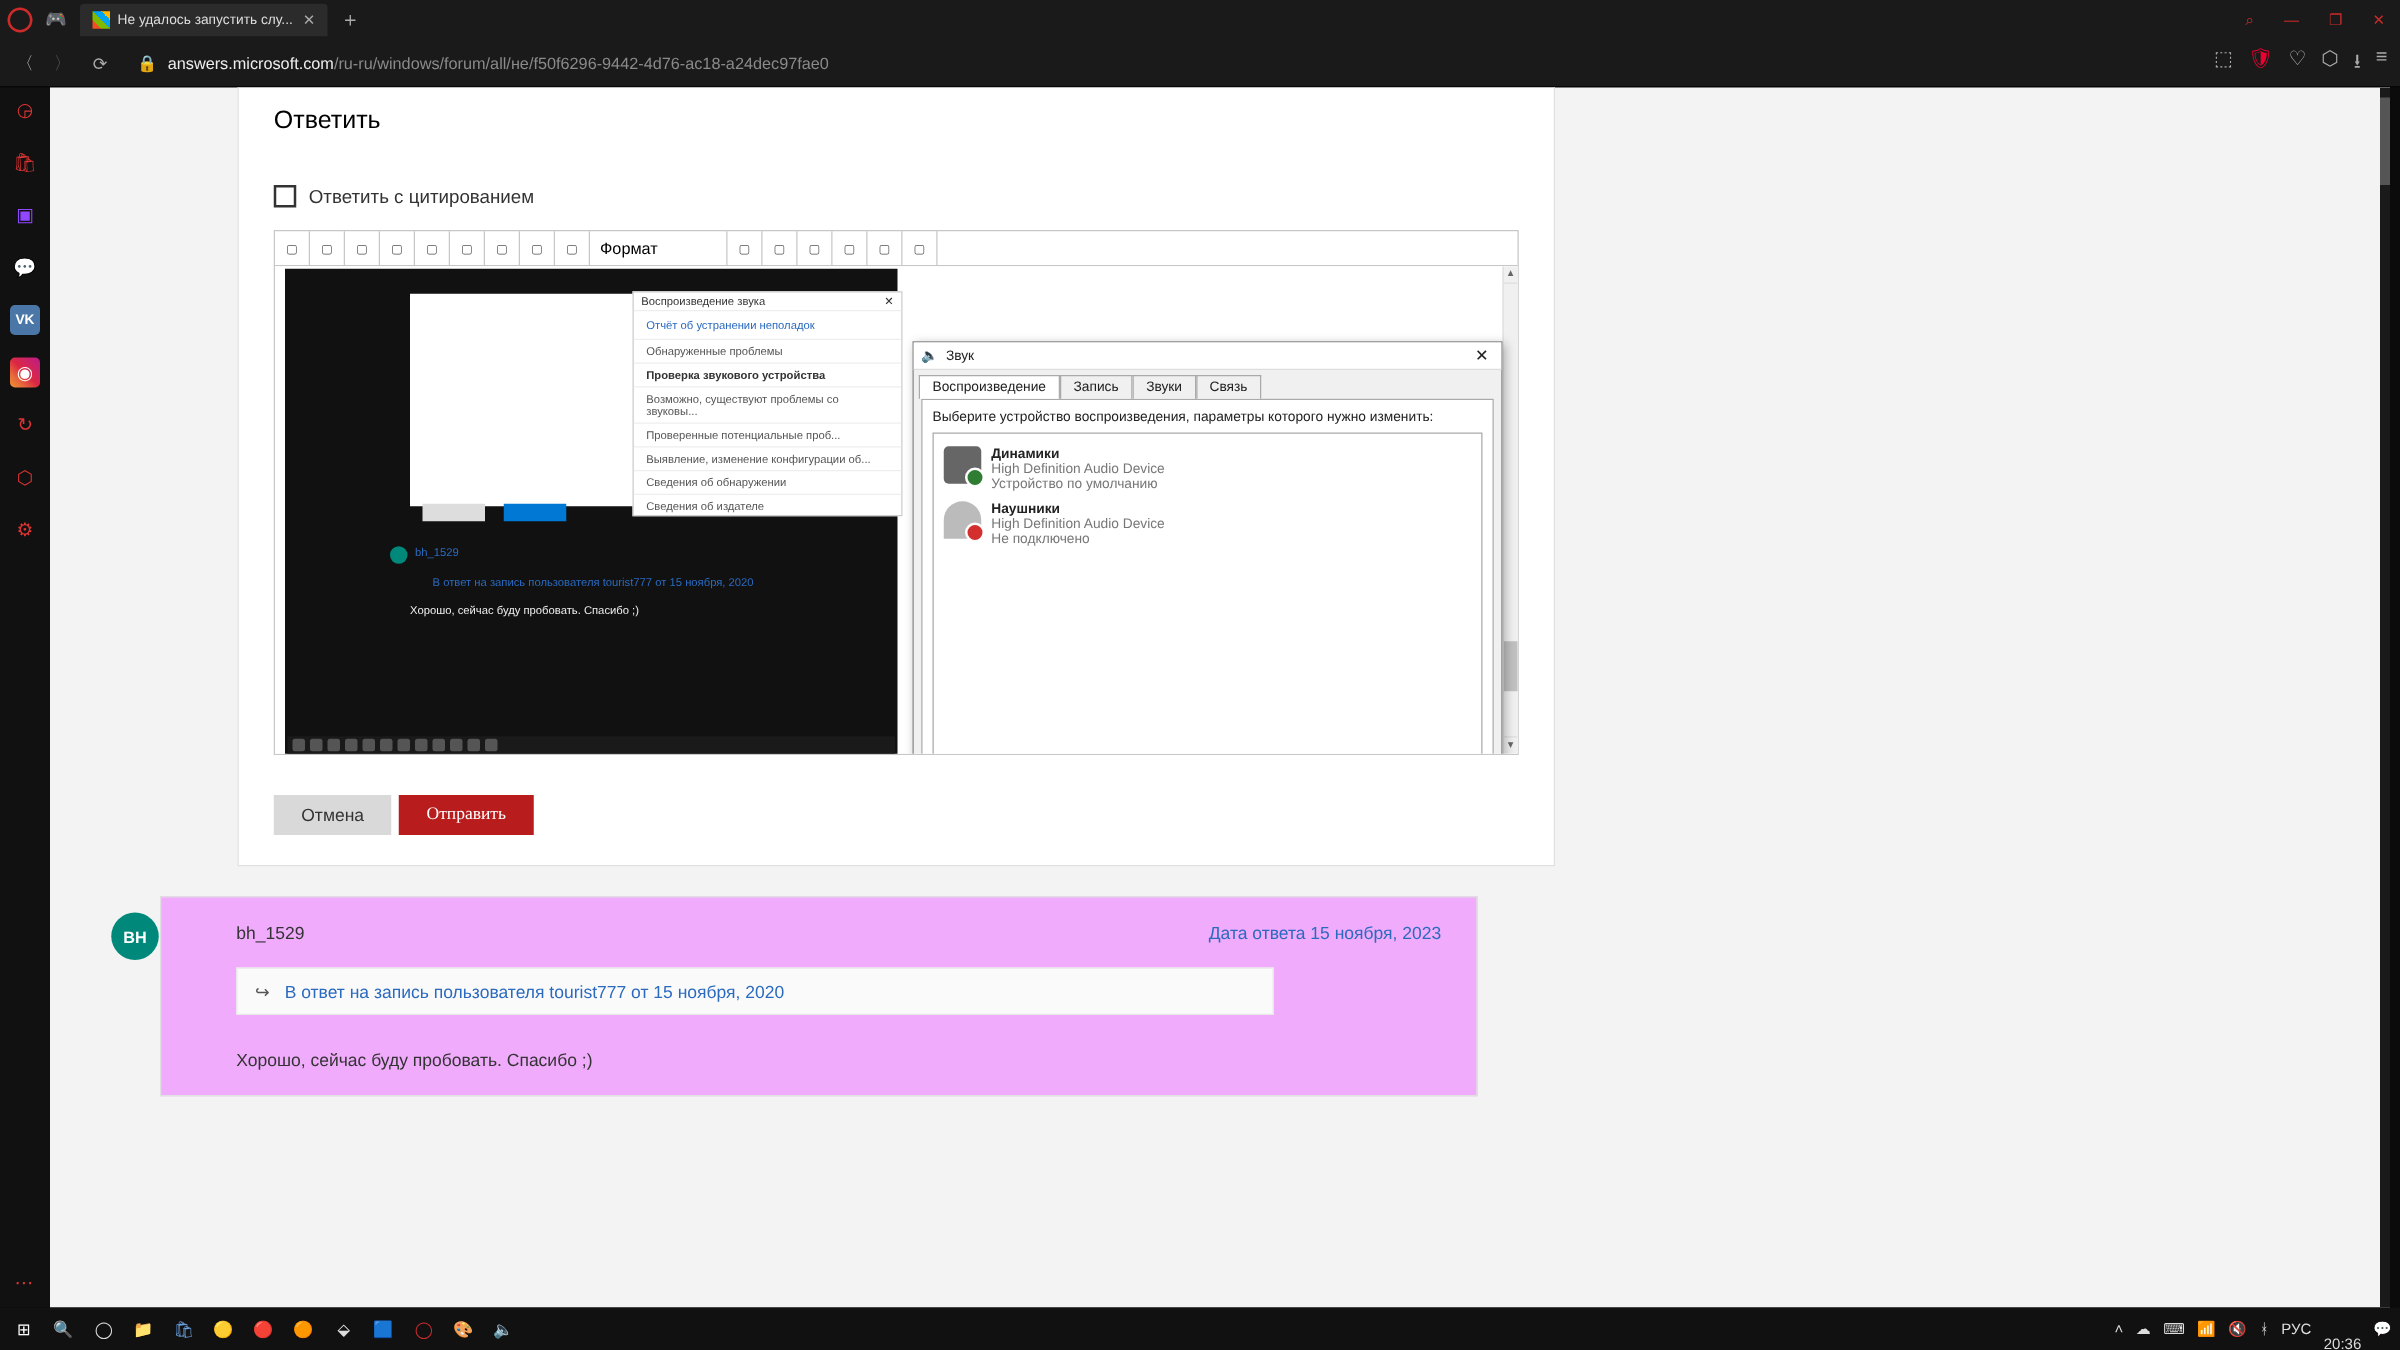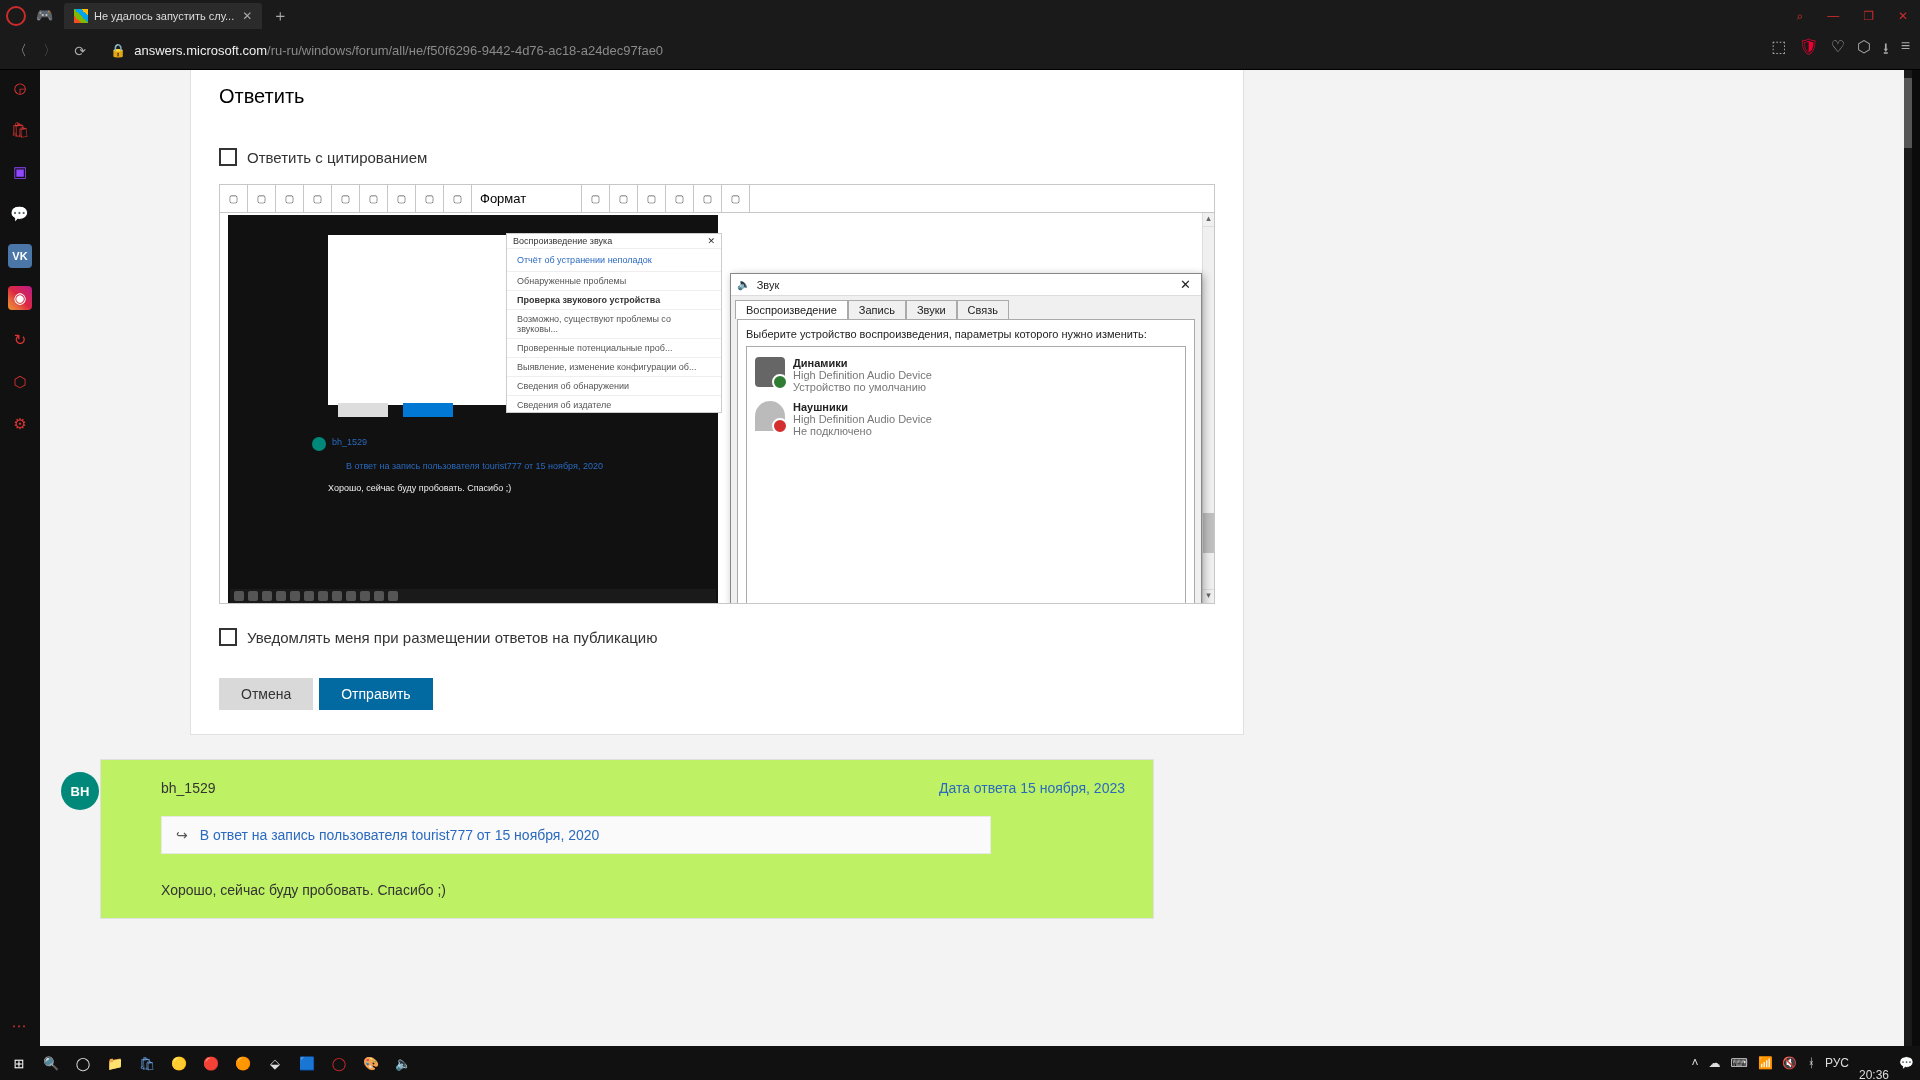--- a/index.html
+++ b/index.html
@@ -82,23 +82,23 @@
 .dev .ico.spk-ico::after { content:"";position:absolute;right:-3px;bottom:-3px;width:12px;height:12px;background:#2e7d32;border:2px solid #fff;border-radius:50%;}
 .dev .ico.hp-ico { background:#bbb;border-radius:50% 50% 0 0;}
 .dev .ico.hp-ico::after { content:"";position:absolute;right:-3px;bottom:-3px;width:12px;height:12px;background:#d32f2f;border:2px solid #fff;border-radius:50%;}
 .dev .meta .n { font-weight:bold;}
 .dev .meta .s { color:#777;}
 
 .chk-row.low { margin-top:24px; margin-bottom:0;}
 .btn-row { margin-top:32px; display:flex; gap:6px;}
 .ms-btn { padding:8px 22px; font-size:14px; cursor:pointer; border:none;}
 .ms-btn.grey { background:#d9d9d9;color:#333;}
-.ms-btn.blue { background:#0369a1;color:#fff;}
-
-.post-block { margin-top:24px; width:1054px; margin-left:60px; background:#bef264; border:1px solid #e0e0e0; padding:20px 28px 20px 60px; position:relative;}
+.ms-btn.blue { background:#b91c1c;color:#fff;font-family:Liberation Serif, serif;}
+
+.post-block { margin-top:24px; width:1054px; margin-left:88px; background:#f0abfc; border:1px solid #e0e0e0; padding:20px 28px 20px 60px; position:relative;}
 .avatar { position:absolute; left:-40px; top:12px; width:38px;height:38px;border-radius:50%;background:#00897b;color:#fff;display:flex;align-items:center;justify-content:center;font-size:13px;font-weight:600;}
 .post-top { display:flex; justify-content:space-between; font-size:14px;}
 .post-top .user { color:#333;}
 .post-top .date { color:#2a6abf;}
 .reply-ref { margin-top:20px;border:1px solid #e8e8e8;background:#fafafa;padding:10px 14px;display:flex;gap:12px;align-items:center;font-size:14px;color:#2a6abf;width:830px;}
 .reply-ref .arr { color:#555;}
 .post-body { margin-top:28px; font-size:14px; color:#333;}
 
 .taskbar { position:absolute; bottom:0; left:0; right:0; height:34px; background:#111; display:flex; align-items:center; padding:0 6px;}
 .taskbar .tb { width:26px;height:26px;margin-right:6px;display:flex;align-items:center;justify-content:center;color:#ddd;font-size:13px;cursor:pointer;}
@@ -267,24 +267,20 @@
                 </div>
               </div>
             </div>
 
           </div>
 
         </div>
       </div>
     </div>
 
-    <label class="chk-row low">
-      <span class="chk"></span>
-      <span>Уведомлять меня при размещении ответов на публикацию</span>
-    </label>
 
     <div class="btn-row">
       <button class="ms-btn grey">Отмена</button>
       <button class="ms-btn blue">Отправить</button>
     </div>
   </div>
 
   <div class="post-block">
     <div class="avatar">BH</div>
     <div class="post-top">

